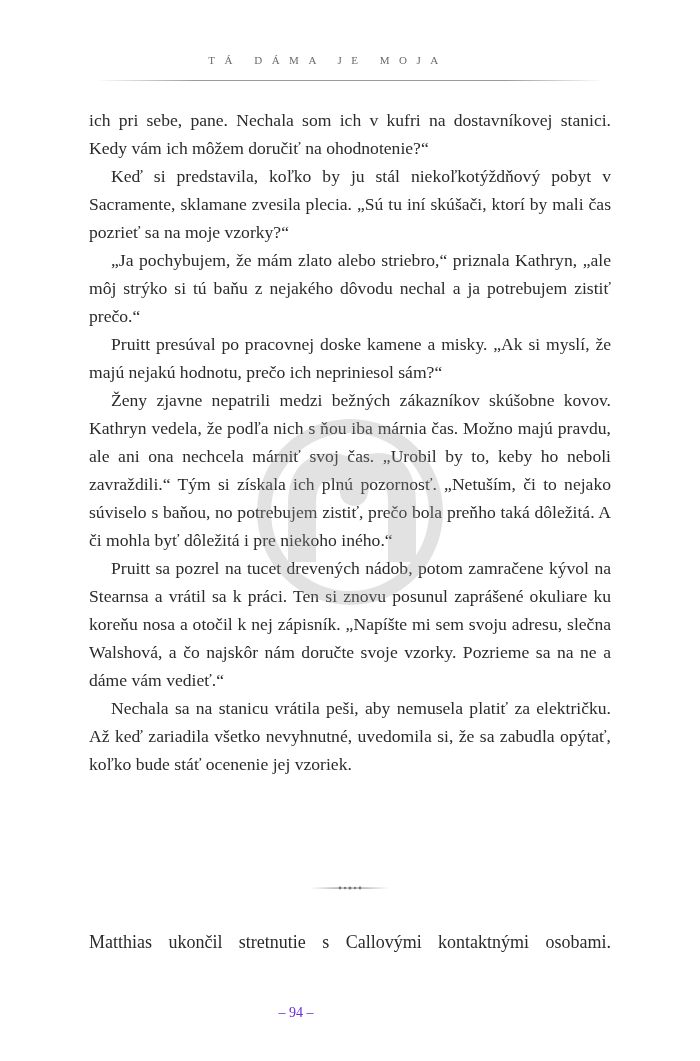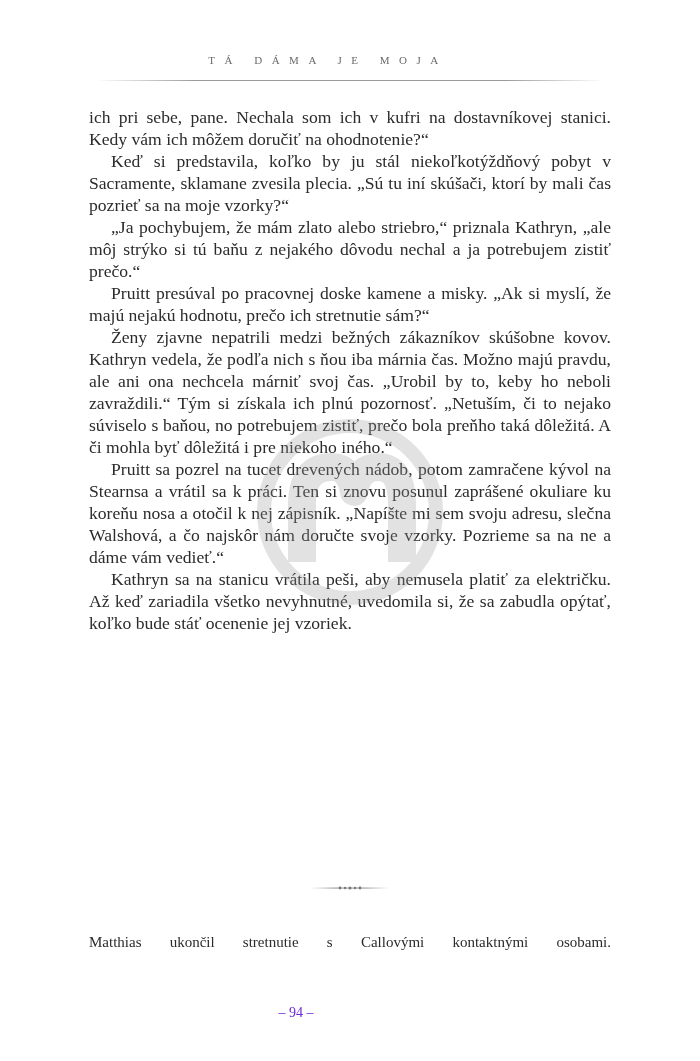--- a/index.html
+++ b/index.html
@@ -3,46 +3,46 @@
 <meta charset="utf-8">
 <style>
   html, body { margin: 0; padding: 0; background: #ffffff; }
   body { width: 700px; height: 1061px; position: relative; overflow: hidden;
          font-family: "Liberation Serif", "DejaVu Serif", serif; color: #2b2b2b; }
   .header { position: absolute; top: 54px; left: 0; width: 656px; text-align: center;
             font-size: 11px; letter-spacing: 9.5px; color: #6a6a6a; }
   .header-rule { position: absolute; top: 80px; left: 95px; width: 510px; height: 1px;
                  background: linear-gradient(to right, rgba(160,160,160,0), #9a9a9a 20%, #9a9a9a 80%, rgba(160,160,160,0)); }
   .body-text { position: absolute; top: 106px; left: 89px; width: 522px;
-               font-size: 17.6px; line-height: 22px; text-align: justify; hyphens: manual; }
+               font-size: 17.6px; line-height: 28px; text-align: justify; hyphens: manual; }
   .body-text p { margin: 0; text-indent: 22px; }
   .body-text p.noindent { text-indent: 0; }
   .ornament { position: absolute; top: 885px; left: 310px; width: 80px; height: 6px; }
   .section2 { position: absolute; top: 930px; left: 89px; width: 522px;
-              font-size: 15px; line-height: 24.6px; text-align: justify; }
+              font-size: 18px; line-height: 24.6px; text-align: justify; }
   .section2 p { margin: 0; text-indent: 0; text-align-last: justify; }
   .page-num { position: absolute; top: 1005px; left: 0; width: 592px; text-align: center;
               font-size: 14px; color: #6d28d9; }
   .watermark { position: absolute; top: 412px; left: 250px; width: 200px; height: 200px;
                pointer-events: none; opacity: 0.28; }
 </style>
 </head>
 <body>
 
 <div class="header">TÁ DÁMA JE MOJA</div>
 <div class="header-rule"></div>
 
 <div class="body-text">
   <p class="noindent">ich pri sebe, pane. Nechala som ich v kufri na dostavníkovej stanici. Kedy vám ich môžem doručiť na ohodnotenie?“</p>
   <p>Keď si predstavila, koľko by ju stál niekoľkotýždňový pobyt v Sacramente, sklamane zvesila plecia. „Sú tu iní skúšači, ktorí by mali čas pozrieť sa na moje vzorky?“</p>
   <p>„Ja pochybujem, že mám zlato alebo striebro,“ priznala Kathryn, „ale môj strýko si tú baňu z nejakého dôvodu nechal a ja potrebujem zistiť prečo.“</p>
-  <p>Pruitt presúval po pracovnej doske kamene a misky. „Ak si myslí, že majú nejakú hodnotu, prečo ich stretnutie sám?“</p>
+  <p>Pruitt presúval po pracovnej doske kamene a misky. „Ak si myslí, že majú nejakú hodnotu, prečo ich nepriniesol sám?“</p>
   <p>Ženy zjavne nepatrili medzi bežných zákazníkov skúšobne kovov. Kathryn vedela, že podľa nich s ňou iba márnia čas. Možno majú pravdu, ale ani ona nechcela márniť svoj čas. „Urobil by to, keby ho neboli zavraždili.“ Tým si získala ich plnú pozornosť. „Netuším, či to nejako súviselo s baňou, no potrebujem zistiť, prečo bola preňho taká dôležitá. A či mohla byť dôležitá i pre niekoho iného.“</p>
   <p>Pruitt sa pozrel na tucet drevených nádob, potom zamračene kývol na Stearnsa a vrátil sa k práci. Ten si znovu posunul zaprášené okuliare ku koreňu nosa a otočil k nej zápisník. „Napíšte mi sem svoju adresu, slečna Walshová, a čo najskôr nám doručte svoje vzorky. Pozrieme sa na ne a dáme vám vedieť.“</p>
-  <p>Kathryn sa na stanicu vrátila peši, aby nemusela platiť za električku. Až keď zariadila všetko nevyhnutné, uvedomila si, že sa zabudla opýtať, koľko bude stáť ocenenie jej vzoriek.</p>
+  <p>Nechala sa na stanicu vrátila peši, aby nemusela platiť za električku. Až keď zariadila všetko nevyhnutné, uvedomila si, že sa zabudla opýtať, koľko bude stáť ocenenie jej vzoriek.</p>
 </div>
 
 <svg class="ornament" viewBox="0 0 80 6">
   <defs>
     <linearGradient id="og" x1="0" x2="1" y1="0" y2="0">
       <stop offset="0" stop-color="#999" stop-opacity="0"></stop>
       <stop offset="0.3" stop-color="#888"></stop>
       <stop offset="0.7" stop-color="#888"></stop>
       <stop offset="1" stop-color="#999" stop-opacity="0"></stop>
     </linearGradient>

